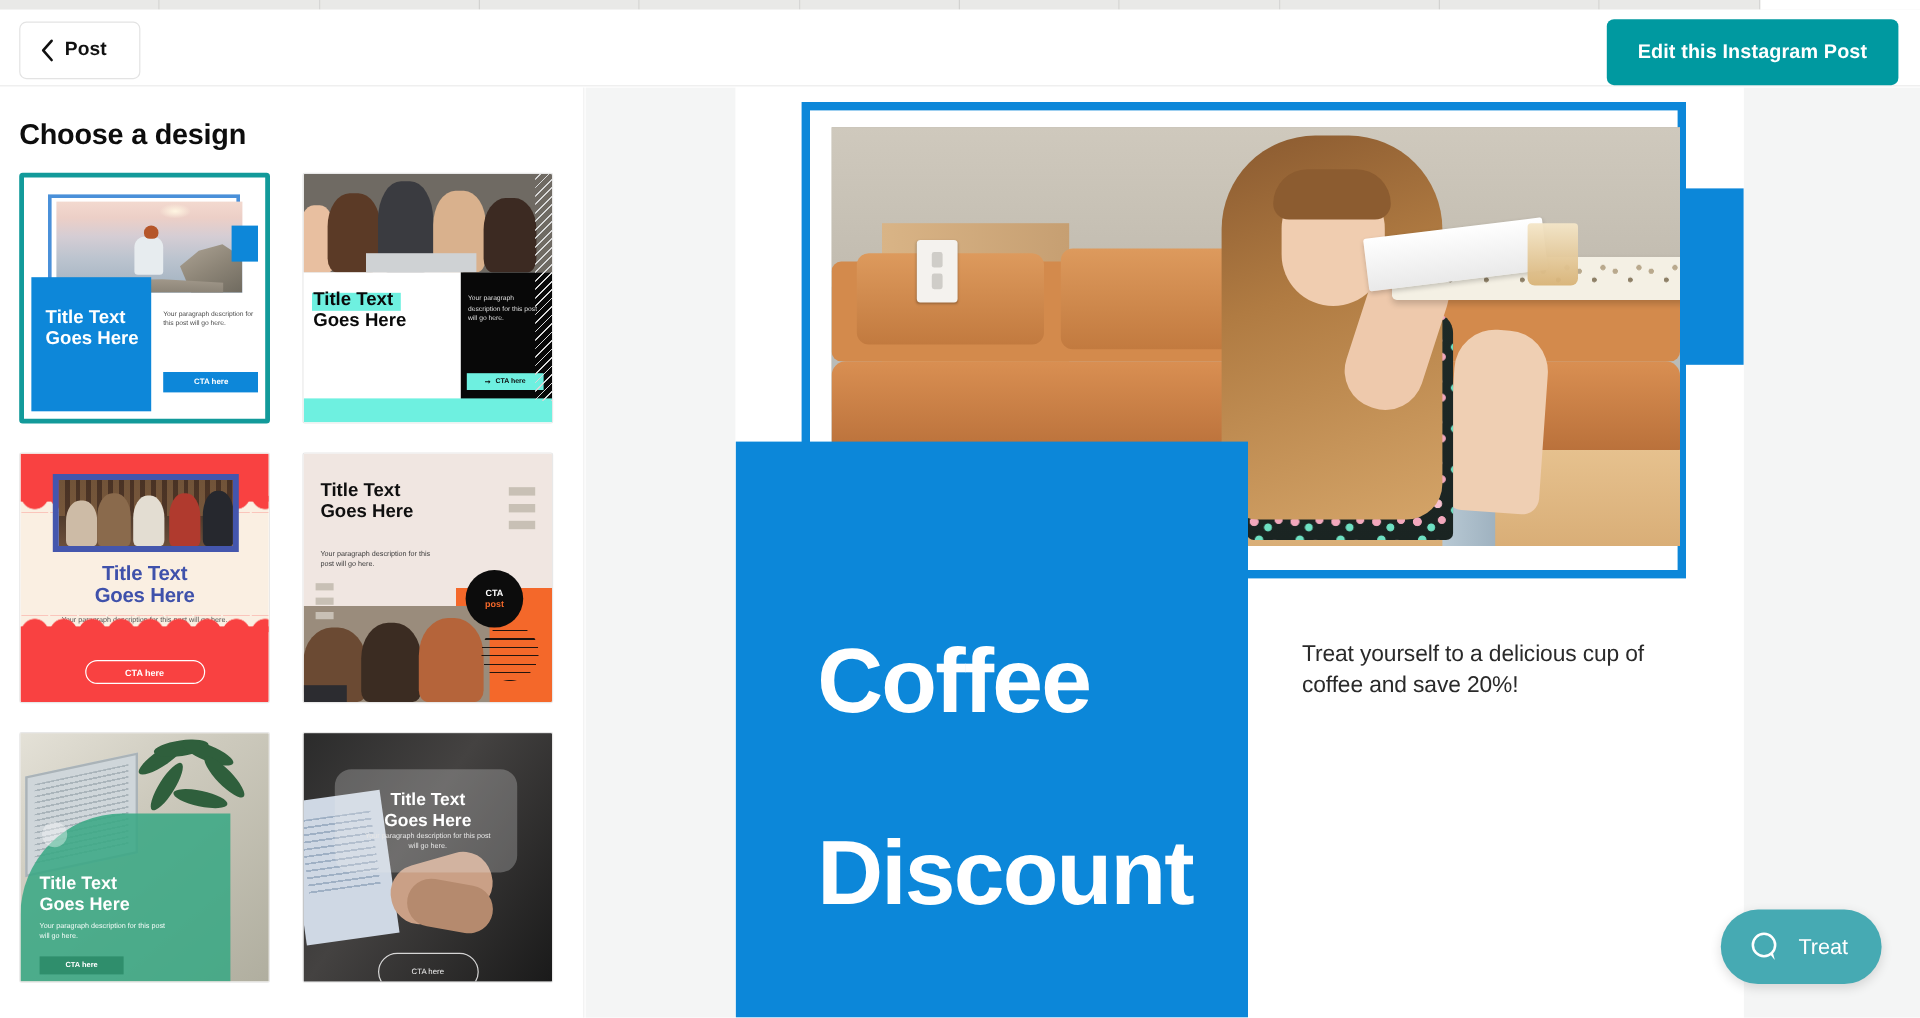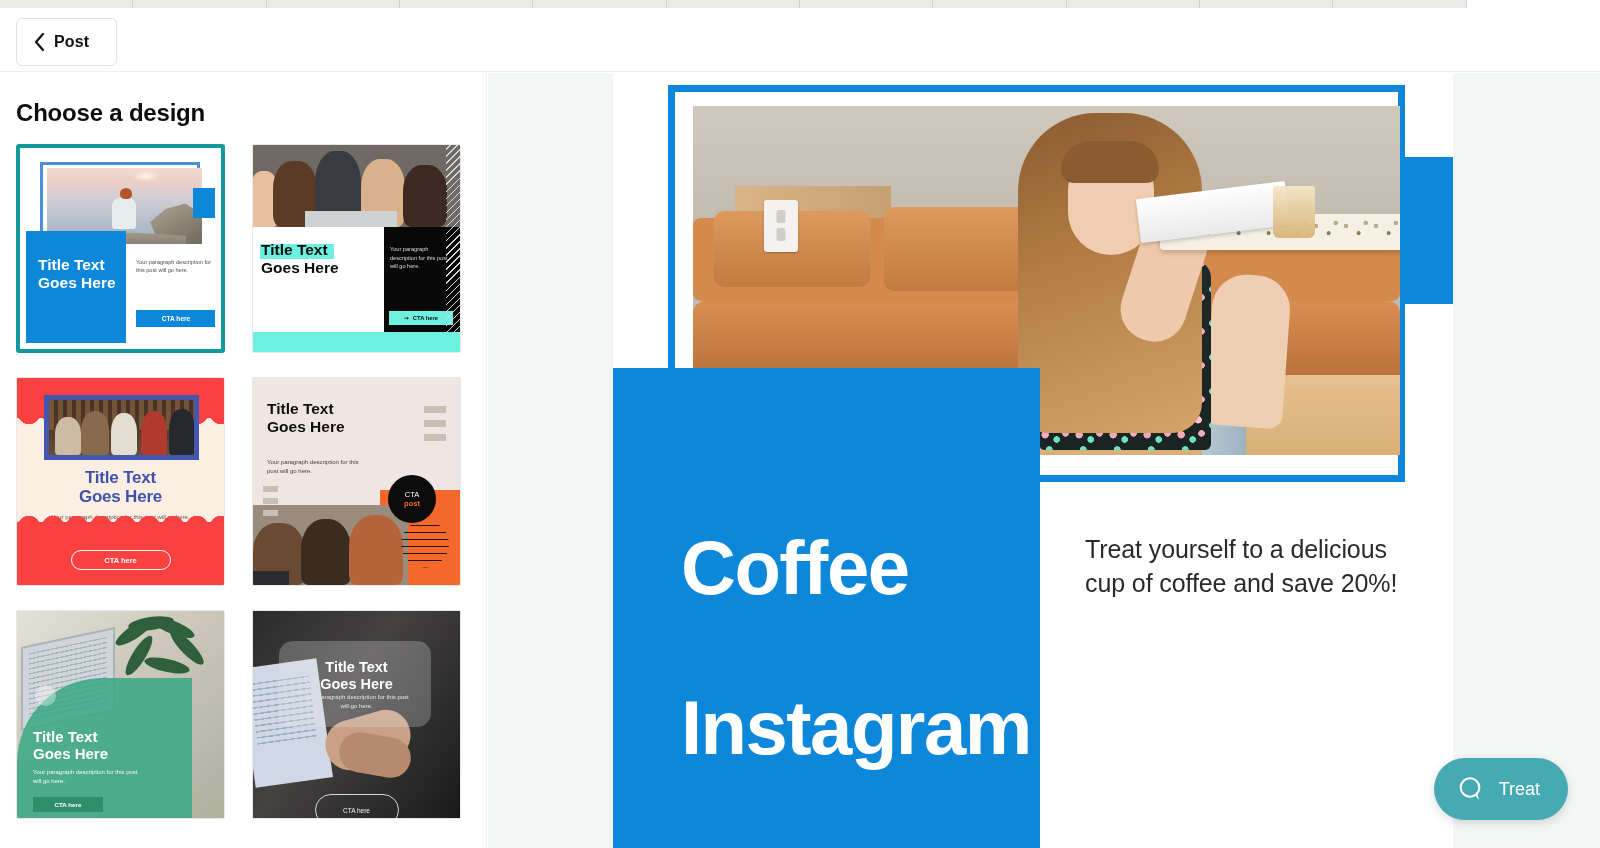--- a/index.html
+++ b/index.html
@@ -136,21 +136,21 @@
   .d4 .photo { position:absolute; left:0; bottom:0; width:155px; height:80px; overflow:hidden; background:#9a8c7c; }
   .d4 .photo .pp { position:absolute; bottom:0; border-radius:45% 45% 14% 14%; }
   .d4 .title { position:absolute; left:14px; top:22px; color:#0f0f0f; font-size:15.5px; font-weight:700; line-height:1.15; }
   .d4 .para { position:absolute; left:14px; top:80px; width:102px; color:#3c3c3c; font-size:6px; line-height:1.55; }
   .d4 .bars { position:absolute; right:14px; top:28px; display:flex; flex-direction:column; gap:7px; }
   .d4 .bars i { display:block; width:22px; height:7px; background:#c8c0b5; }
   .d4 .bars-l { position:absolute; left:10px; top:108px; display:flex; flex-direction:column; gap:6px; }
   .d4 .bars-l i { display:block; width:15px; height:6px; background:#c8c0b5; }
   .d4 .circle { position:absolute; right:24px; top:97px; width:48px; height:48px; border-radius:50%;
      background:#0c0c0c; display:flex; flex-direction:column; align-items:center; justify-content:center; line-height:1.25; }
-  .d4 .circle b { color:#ffffff; font-size:7.5px; font-weight:400; }
+  .d4 .circle b { color:#ffffff; font-size:7.5px; font-weight:700; }
   .d4 .circle s { color:#f4682a; font-size:7.5px; font-weight:700; text-decoration:none; }
   .d4 .coil { position:absolute; right:0; bottom:8px; width:70px; height:66px;
      background: repeating-linear-gradient(#0c0c0c 0 1px, transparent 1px 7px);
      -webkit-mask-image: radial-gradient(ellipse 48% 50% at 50% 50%, #000 70%, transparent 72%);
      mask-image: radial-gradient(ellipse 48% 50% at 50% 50%, #000 70%, transparent 72%); opacity:.9; }
 
   
   .d5 { background:#d9d6cd; overflow:hidden; }
   .d5 .photo { position:absolute; inset:0; background:linear-gradient(140deg,#e4e1d7 0%,#cdcabd 38%,#b0ae9f 100%); }
   .d5 .plant { position:absolute; right:4px; top:4px; width:110px; height:96px; }
@@ -272,21 +272,21 @@
      background:linear-gradient(#ffffff,#e9e9e9); transform:rotate(-7deg); border-radius:2px;
      box-shadow:0 2px 4px rgba(0,0,0,.2); }
   .ph-glass { position:absolute; right:12%; top:23%; width:42px; height:52px;
      background:linear-gradient(#f4e6c8,#d8b377); border-radius:3px 3px 6px 6px; opacity:.95; }
   .ph-pillar { position:absolute; left:72%; bottom:0; width:44px; height:33%;
      background:linear-gradient(90deg,#b8c9d4,#9fb2c0); }
 
   
   #pv-caption {
     position: absolute; left: 472px; top: 460px; width: 330px;
-    font-size: 25px; line-height: 1.35; color: #2a2a2a; letter-spacing: -.1px;
+    font-size: 19px; line-height: 1.35; color: #2a2a2a; letter-spacing: -.1px;
   }
   #pv-heading {
     position: absolute; left: 68px; top: 455px; width: 340px;
     color: #ffffff; font-size: 76px; font-weight: 700; line-height: 1.05; letter-spacing: -1.5px;
   }
   #pv-cta {
     position: absolute; left: 472px; top: 682px; width: 315px; height: 62px;
     background: #0c87d9; color: #ffffff; border: none; cursor: pointer;
     font-family: "Liberation Sans", sans-serif;
     font-size: 30px; font-weight: 700; letter-spacing: -.3px;
@@ -323,20 +323,21 @@
     <div class="tab-seg tab-active" style="width: 133.333px;"></div>
   </div>
 
 <div id="header">
   <div id="back-button">
     <svg id="back-chevron" viewBox="0 0 13 20">
       <polyline points="10,2 3,10 10,18" fill="none" stroke="#111111" stroke-width="2.2" stroke-linecap="round" stroke-linejoin="round"></polyline>
     </svg>
     <span id="back-label">Post</span>
   </div>
+  <button id="edit-post-button">Edit this Instagram Post</button>
 </div>
 
 <div id="design-panel">
   <div id="panel-title">Choose a design</div>
 
   <div id="design-grid">
 
     <div class="design-card selected">
       <div class="card-inner d1">
         <div class="f-outline"></div>
@@ -510,21 +511,21 @@
     <div class="ph-table"></div>
     <div class="ph-book"></div>
     <div class="ph-glass"></div>
   </div>
 
   <div id="pv-blue-block"></div>
 
   <div id="pv-heading">
     <span>Coffee</span><br>
     <br>
-    <span>Instagram</span>
+    <span>Discount</span>
   </div>
 
   <div id="pv-caption">Treat yourself to a delicious cup of coffee and save 20%!</div>
 
 </div>
 
 <div id="help-widget">
   <svg id="help-icon" viewBox="0 0 30 30">
     <circle cx="14" cy="13.5" r="9.3" fill="none" stroke="#ffffff" stroke-width="2.1"></circle>
     <path d="M18.5 20.5 L23 26 L21.3 19.4 Z" fill="#ffffff"></path>

